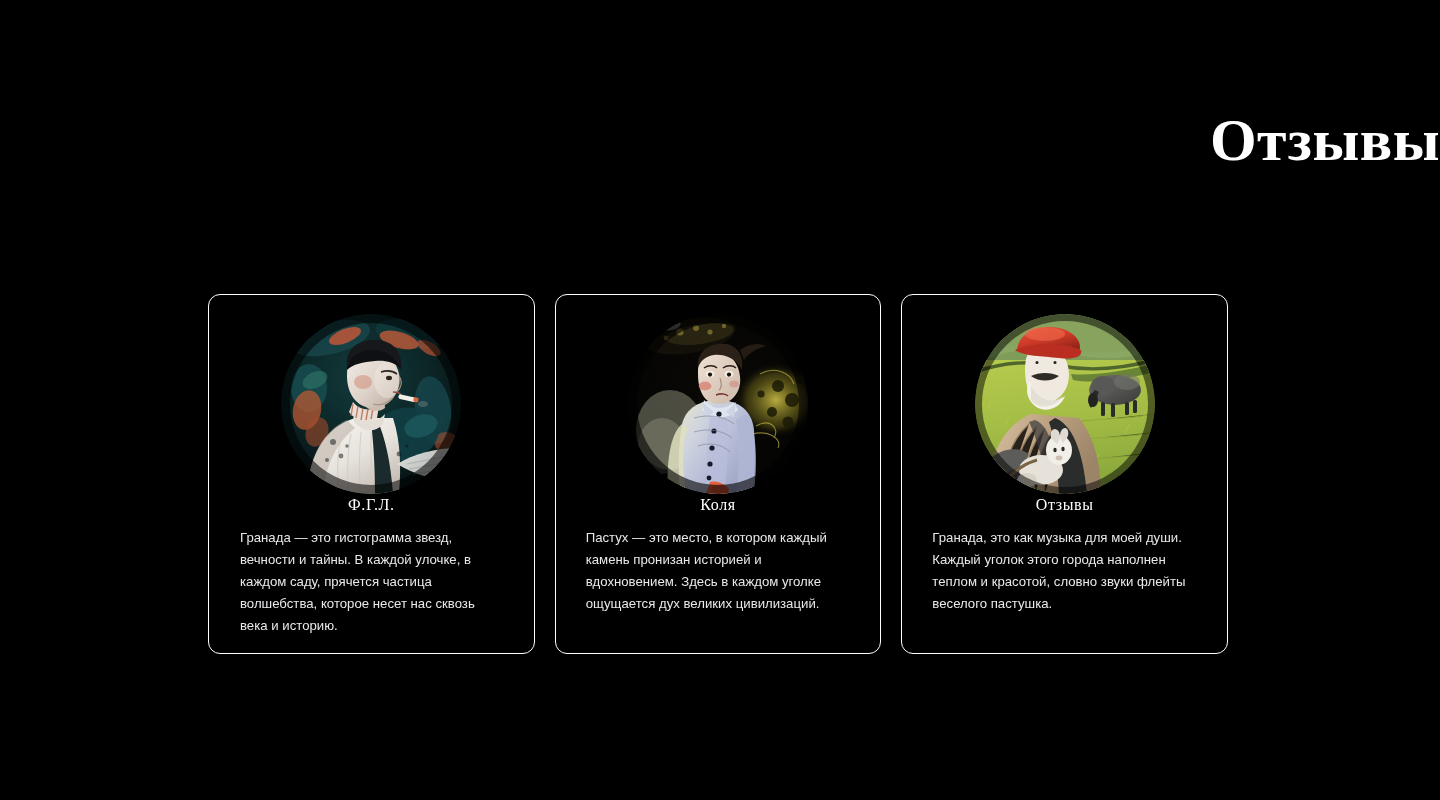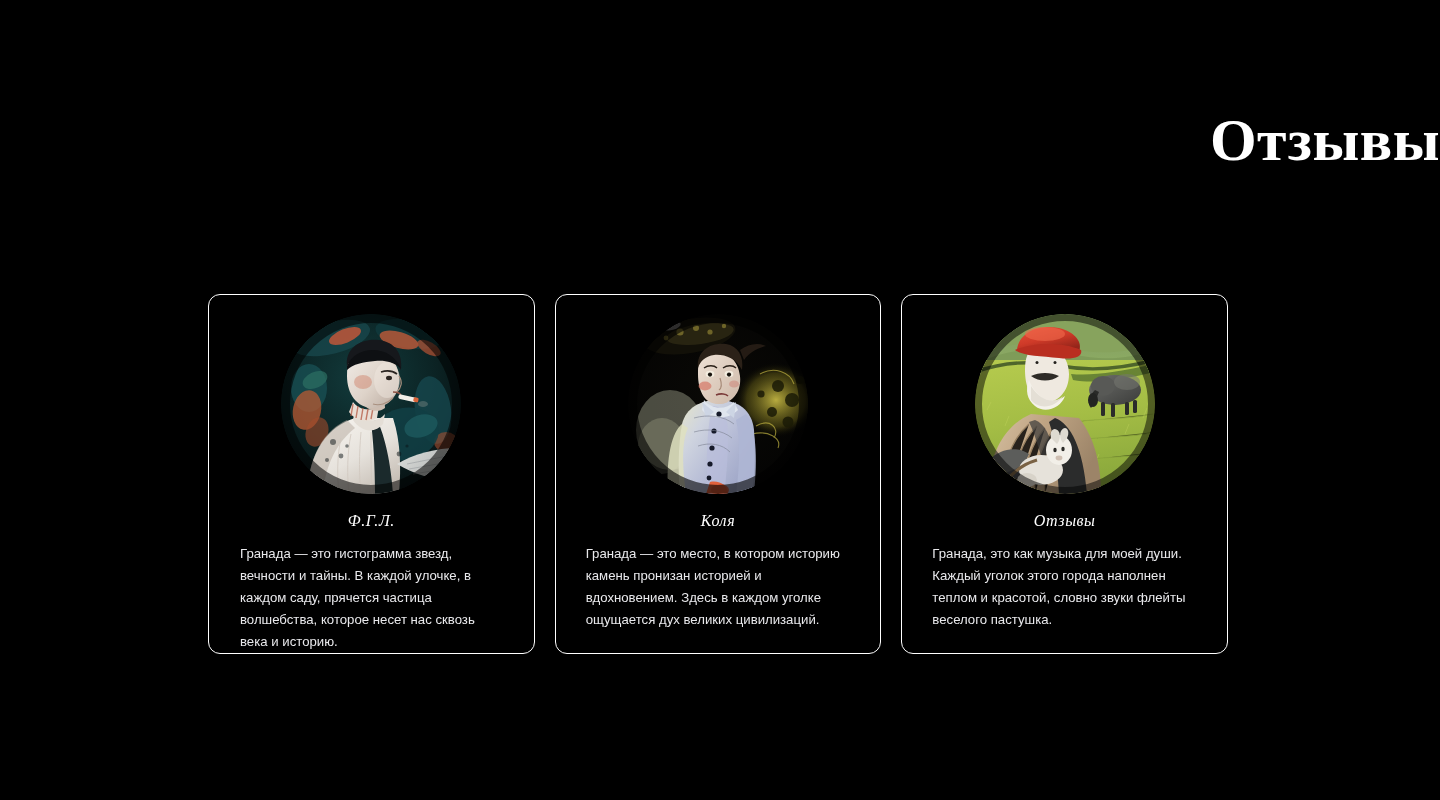--- a/index.html
+++ b/index.html
@@ -76,24 +76,23 @@
   }
   .avatar svg { display: block; width: 180px; height: 180px; }
 
   
   .card-name {
     font-family: "Liberation Serif", serif;
     font-size: 16px;
     line-height: 20px;
     font-weight: 400;
     color: #ffffff;
-    margin-top: 17px;
+    margin-top: 1px;
     letter-spacing: 0.6px;
     text-align: center;
-    font-style: italic;
   }
 
   
   .card-quote {
     font-family: "Liberation Sans", sans-serif;
     font-size: 13.2px;
     line-height: 22px;
     color: #e9e9ec;
     margin-top: 12px;
     padding: 0 30px 0 31px;
@@ -338,21 +337,21 @@
             <path d="M88 81 C93 79 98 80 100 82" stroke="#7b3b3a" stroke-width="1.6" fill="none"></path>
 
             <path d="M82 168 C92 166 100 172 100 180 L78 180 Z" fill="#e2613c"></path>
             <ellipse cx="92" cy="176" rx="9" ry="6" fill="#d0532f" opacity="0.8"></ellipse>
 
             <circle cx="90" cy="90" r="90" fill="none" stroke="#000" stroke-width="18" opacity="0.6"></circle>
           </g>
         </svg>
       </div>
       <div class="card-name">Коля</div>
-      <div class="card-quote">Гранада — это место, в котором историю камень пронизан историей и вдохновением. Здесь в каждом уголке ощущается дух великих цивилизаций.</div>
+      <div class="card-quote">Пастух — это место, в котором каждый камень пронизан историей и вдохновением. Здесь в каждом уголке ощущается дух великих цивилизаций.</div>
     </div>
 
     <div class="card card--3">
       <div class="avatar">
         <svg viewBox="0 0 180 180" xmlns="http://www.w3.org/2000/svg">
           <defs>
             <clipPath id="c3clip">
                 <circle cx="90" cy="90" r="90"></circle>
               </clipPath>
             <linearGradient id="g3sky" x1="0" y1="0" x2="0" y2="1">

